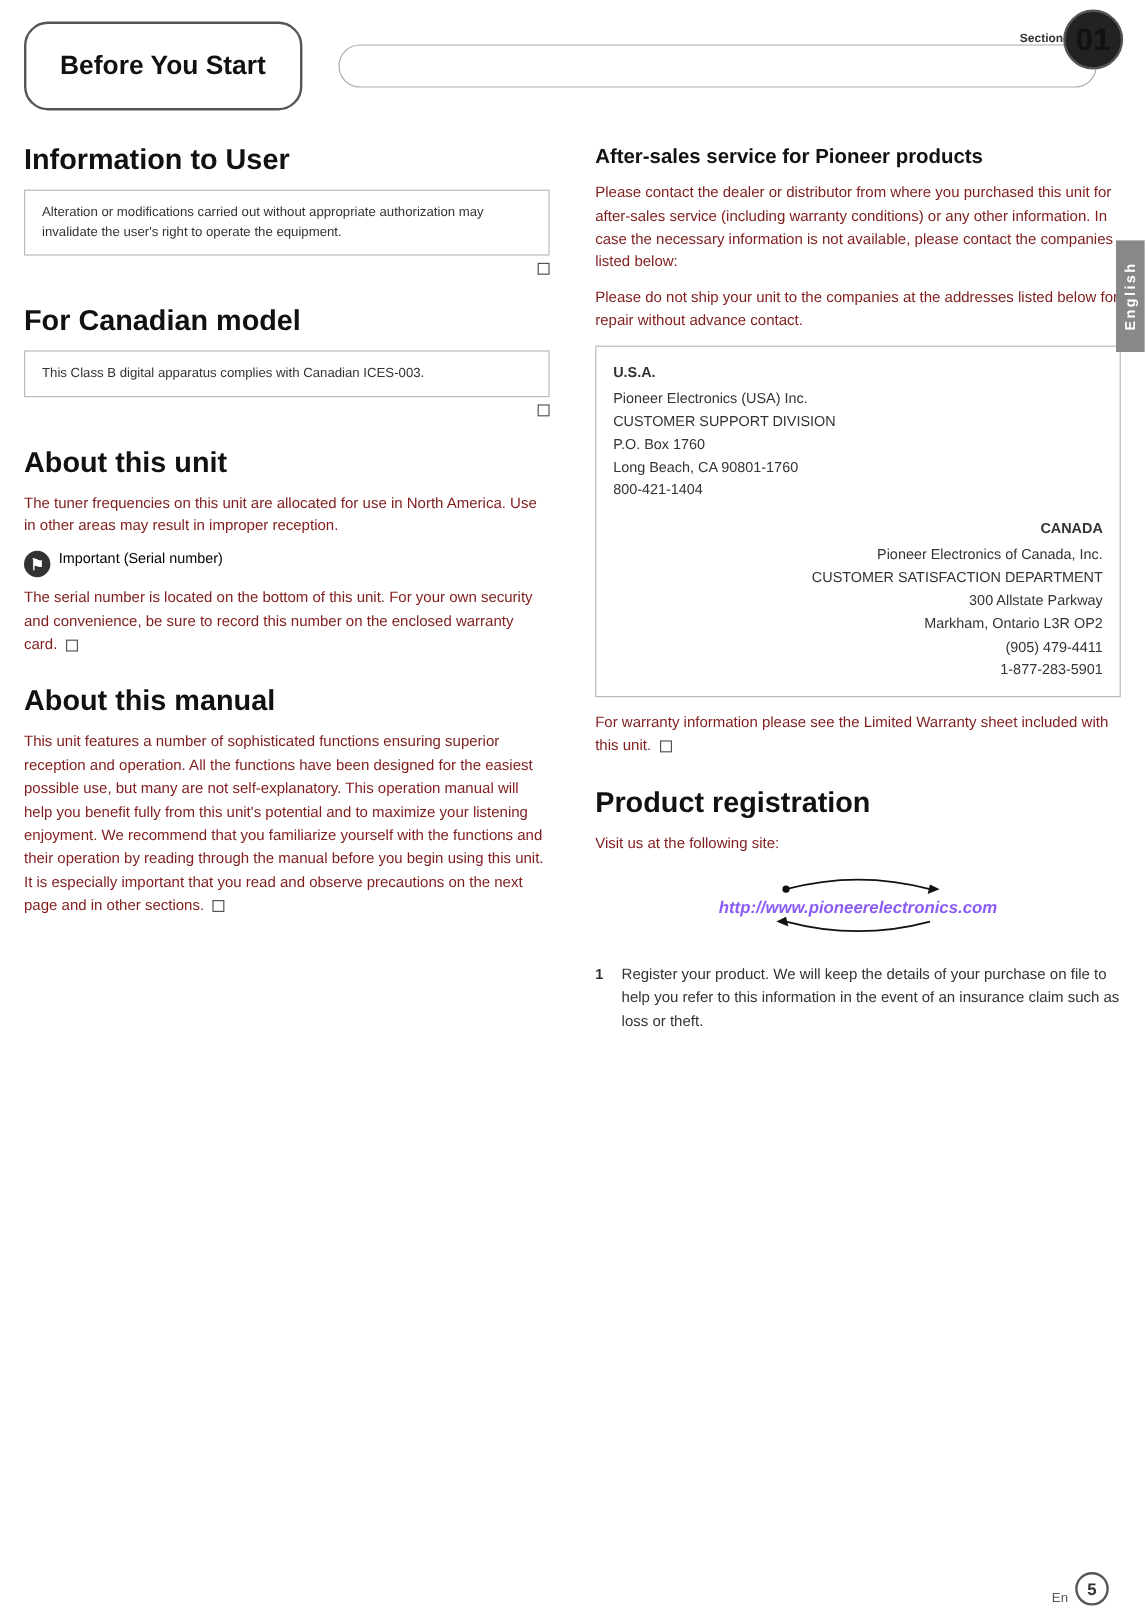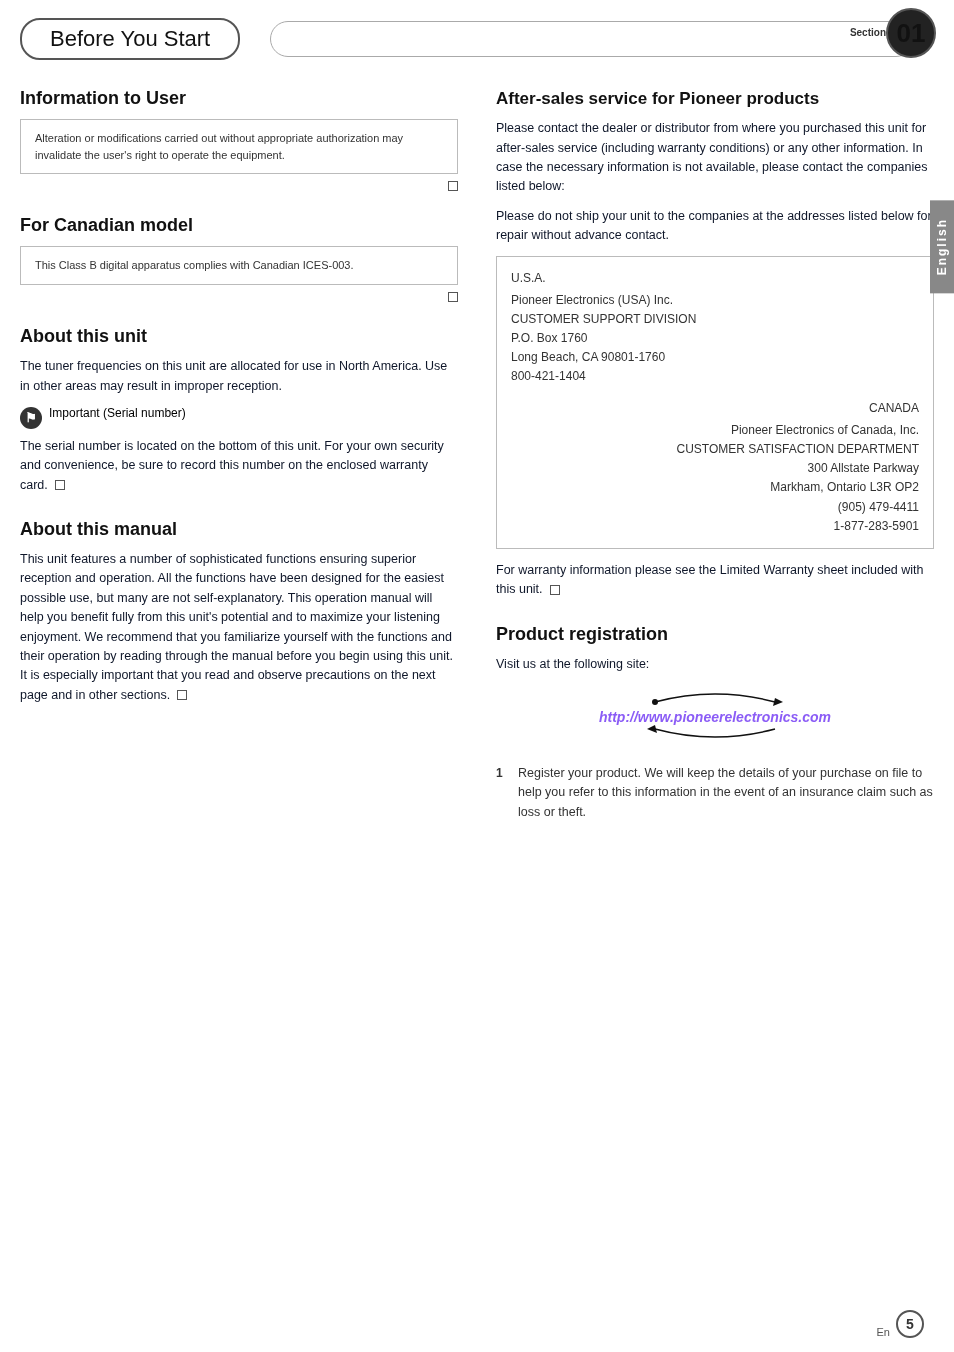--- a/index.html
+++ b/index.html
@@ -16,23 +16,23 @@
     
     .header {
       display: flex;
       align-items: center;
       padding: 18px 20px 0 20px;
       position: relative;
     }
     .header-title-box {
       border: 2px solid #555;
       border-radius: 20px;
-      padding: 6px 28px;
+      padding: 22px 28px;
       font-size: 22px;
-      font-weight: 400;
+      font-weight: 700;
       color: #111;
       display: inline-block;
       margin-right: 30px;
     }
     .header-center-pill {
       flex: 1;
       border: 1.5px solid #aaa;
       border-radius: 20px;
       height: 36px;
       margin-right: 20px;
@@ -94,21 +94,21 @@
       padding-right: 28px;
     }
     .right-col {
       flex: 1;
       padding-left: 10px;
       border-left: none;
     }
 
     
     .section-heading {
-      font-size: 18px;
+      font-size: 24px;
       font-weight: 900;
       color: #111;
       margin-bottom: 10px;
       margin-top: 24px;
     }
     .section-heading.first {
       margin-top: 0;
     }
 
     
@@ -132,21 +132,21 @@
       width: 10px;
       height: 10px;
       border: 1.5px solid #555;
       background: #fff;
       vertical-align: middle;
     }
 
     
     .body-text {
       font-size: 12.5px;
-      color: #0f172a;
+      color: #7f1d1d;
       line-height: 1.55;
       margin-bottom: 10px;
     }
 
     
     .important-note {
       display: flex;
       align-items: flex-start;
       gap: 7px;
       margin-bottom: 8px;
@@ -175,21 +175,21 @@
     
     .address-box {
       border: 1.5px solid #bbb;
       padding: 12px 14px;
       font-size: 12px;
       color: #333;
       line-height: 1.6;
       margin-bottom: 12px;
     }
     .address-section-title {
-      font-weight: 400;
+      font-weight: 700;
       font-size: 12px;
       margin-bottom: 3px;
     }
     .address-block {
       margin-bottom: 12px;
     }
     .address-block:last-child {
       margin-bottom: 0;
       text-align: right;
     }

